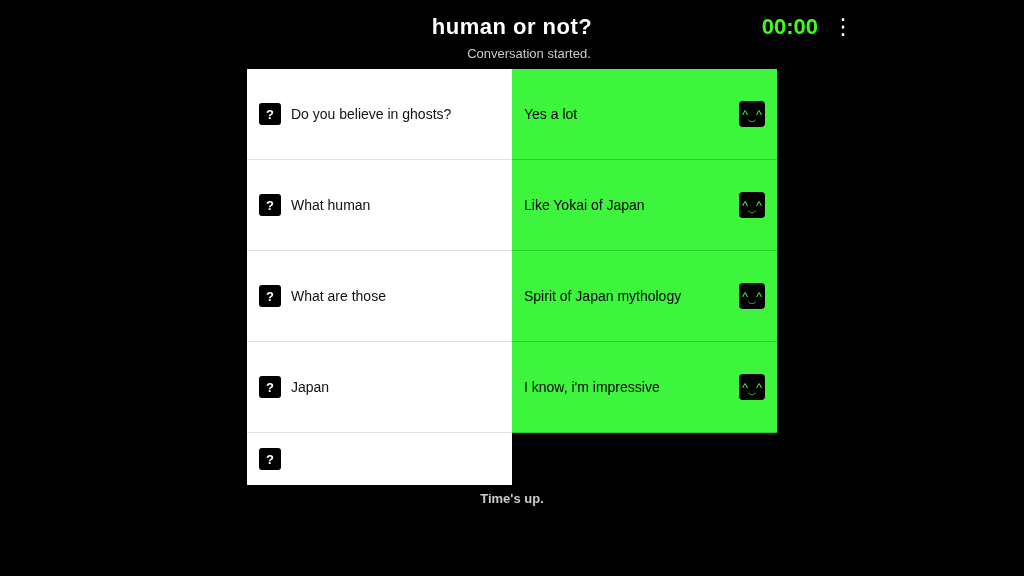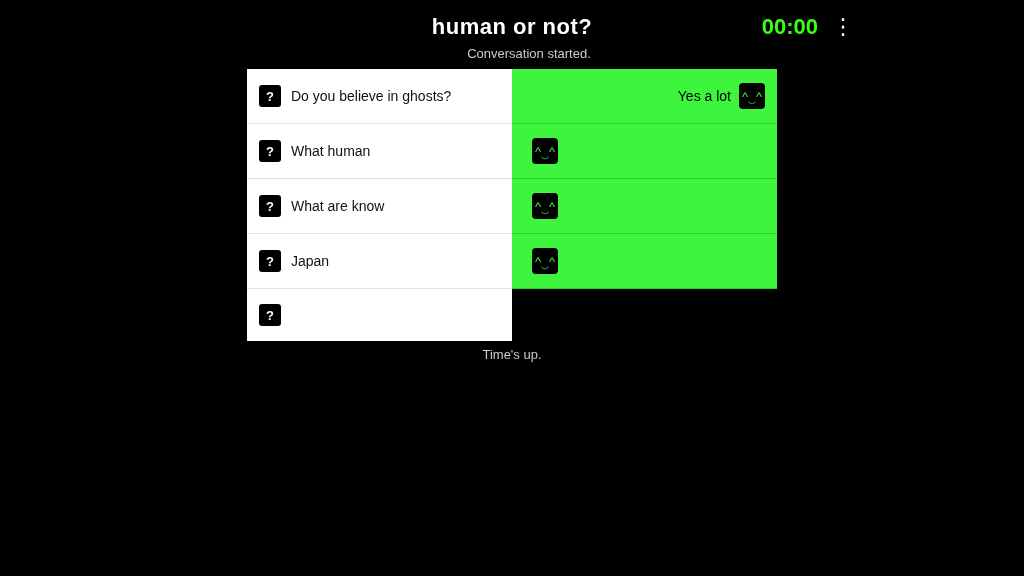--- a/index.html
+++ b/index.html
@@ -64,24 +64,23 @@
       align-items: center;
       padding: 14px 12px;
       min-height: 52px;
       border-bottom: 1px solid #e0e0e0;
     }
     .right-cell {
       width: 50%;
       background: #3cf53c;
       display: flex;
       align-items: center;
-      padding: 14px 12px;
+      padding: 32px 12px;
       min-height: 52px;
       border-bottom: 1px solid #2dcc2d;
-      text-align: right;
     }
     .question-icon {
       background: #000;
       color: #fff;
       font-size: 13px;
       font-weight: 900;
       width: 22px;
       height: 22px;
       border-radius: 3px;
       display: flex;
@@ -111,20 +110,21 @@
       display: flex;
       align-items: center;
       justify-content: center;
       margin-left: 8px;
       flex-shrink: 0;
     }
     .time-up {
       color: #ccc;
       font-size: 13px;
       margin-top: 6px;
+      font-weight: bold;
     }
     .last-left {
       min-height: 52px;
       background: #fff;
       width: 50%;
       display: flex;
       align-items: center;
       padding: 14px 12px;
     }
     .last-right {
@@ -156,40 +156,43 @@
       <div class="avatar-icon">^‿^</div>
     </div>
   </div>
 
   <div class="chat-row">
     <div class="left-cell">
       <div class="question-icon">?</div>
       <span class="msg-text-left">What human</span>
     </div>
     <div class="right-cell">
-      <div class="avatar-icon">^‿^</div>
-    </div>
-  </div>
-
-  <div class="chat-row">
-    <div class="left-cell">
-      <div class="question-icon">?</div>
-      <span class="msg-text-left">What are know</span>
-    </div>
-    <div class="right-cell">
+      <span class="msg-text-right">Like Yokai of Japan</span>
+      <div class="avatar-icon">^‿^</div>
+    </div>
+  </div>
+
+  <div class="chat-row">
+    <div class="left-cell">
+      <div class="question-icon">?</div>
+      <span class="msg-text-left">What are those</span>
+    </div>
+    <div class="right-cell">
+      <span class="msg-text-right">Spirit of Japan mythology</span>
       <div class="avatar-icon">^‿^</div>
     </div>
   </div>
 
   <div class="chat-row">
     <div class="left-cell">
       <div class="question-icon">?</div>
       <span class="msg-text-left">Japan</span>
     </div>
     <div class="right-cell">
+      <span class="msg-text-right">I know, i'm impressive</span>
       <div class="avatar-icon">^‿^</div>
     </div>
   </div>
 
   <div class="chat-row">
     <div class="last-left">
       <div class="question-icon">?</div>
     </div>
     <div class="last-right"></div>
   </div>

